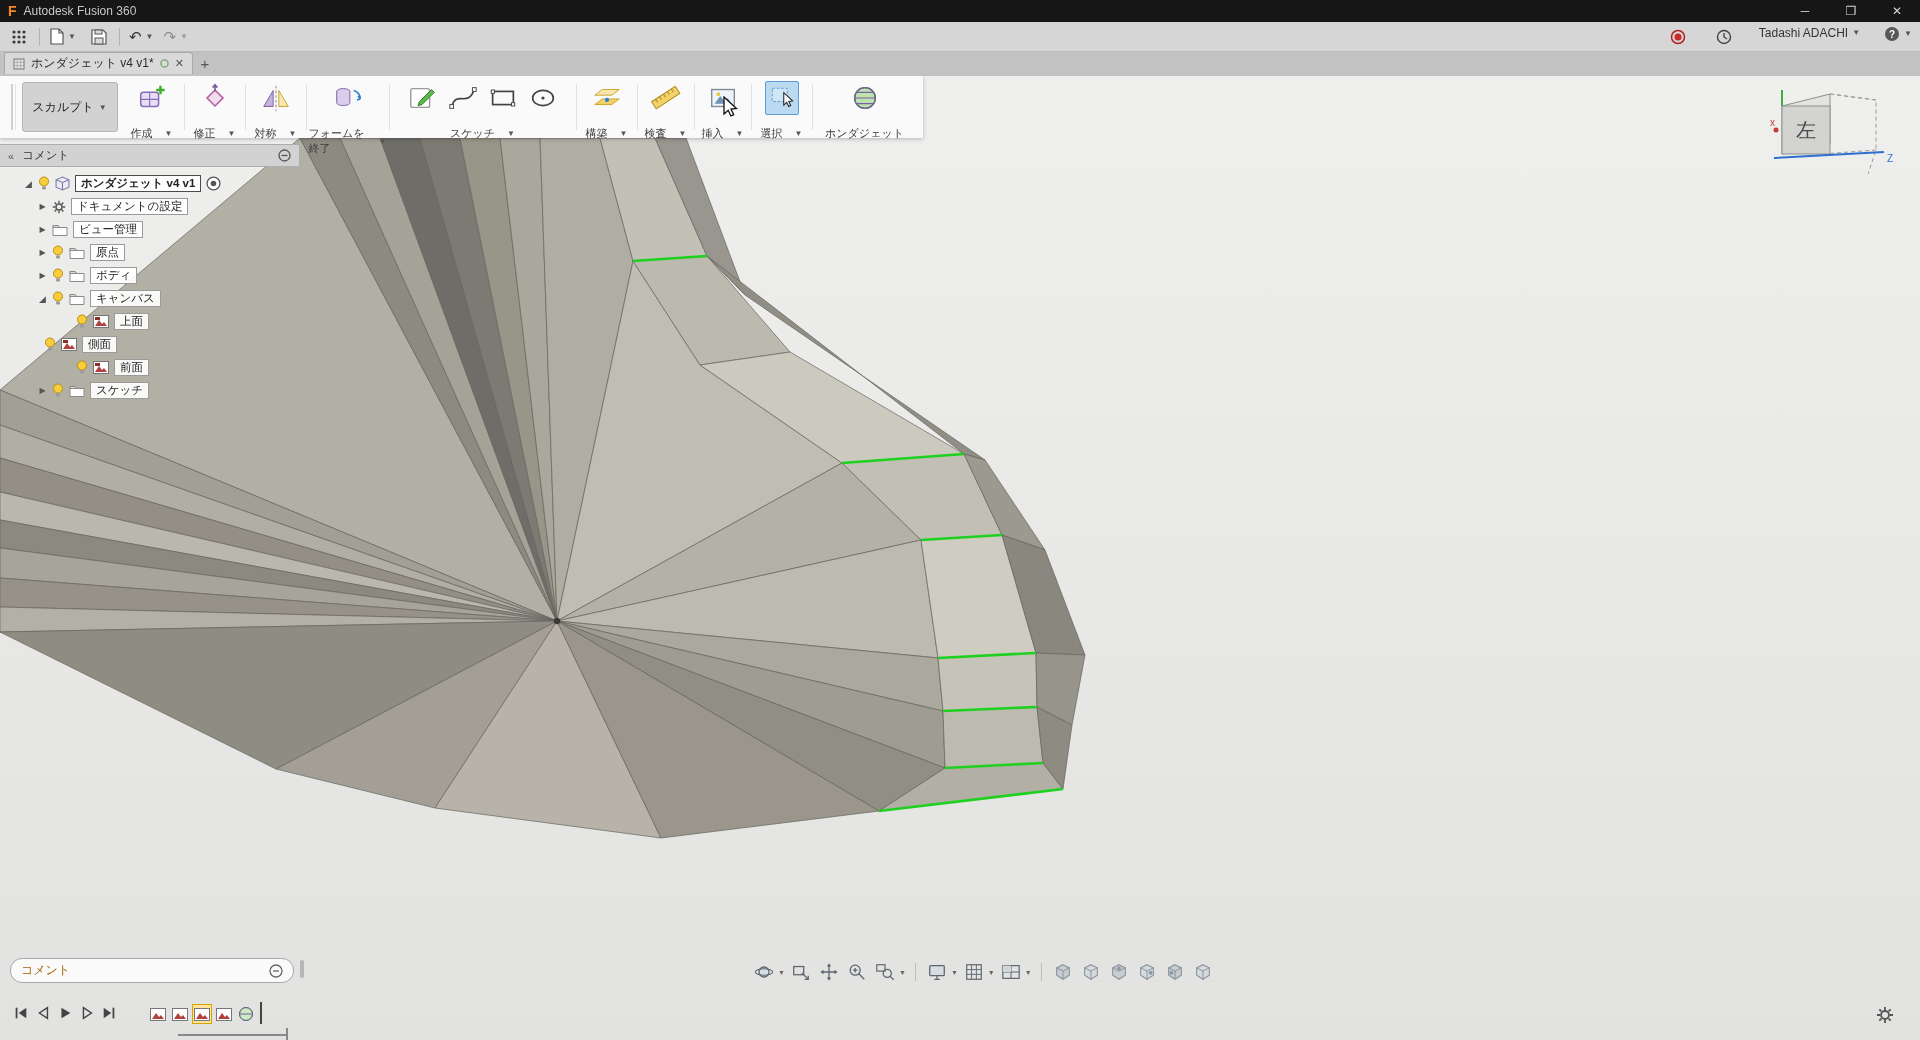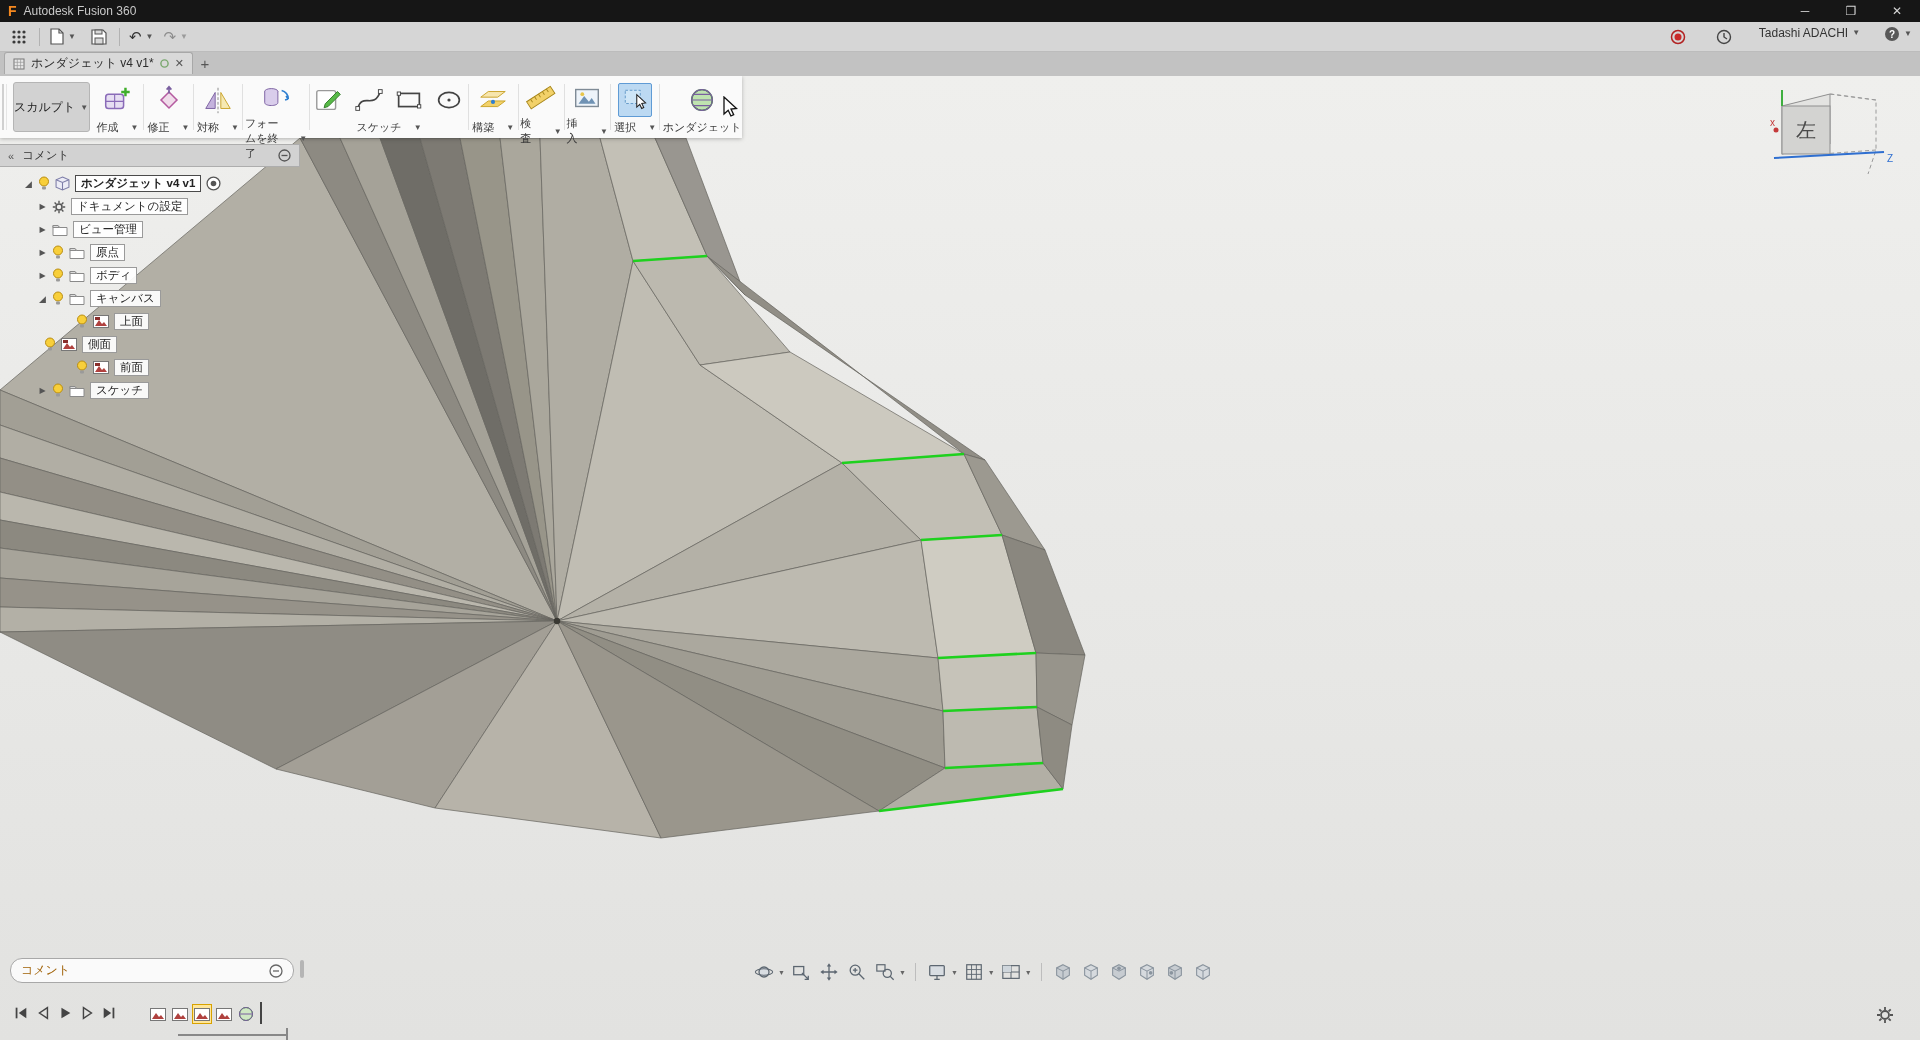--- a/index.html
+++ b/index.html
@@ -29,30 +29,30 @@
   
   .tabbar{position:absolute;top:52px;left:0;right:0;height:24px;background:#c2c2c2;
     display:flex;align-items:flex-start;z-index:60;padding-left:4px;}
   .doc-tab{height:22px;background:#d9d9d9;border:1px solid #a8a8a8;border-bottom:none;
     border-radius:3px 3px 0 0;display:flex;align-items:center;gap:6px;padding:0 8px;
     font-size:12px;color:#2d2d2d;}
   .tab-plus{width:24px;height:22px;display:flex;align-items:center;justify-content:center;
     color:#555;font-size:15px;}
 
   
-  .ribbon{position:absolute;top:76px;left:0;width:742px;height:62px;background:#fafafa;
-    box-shadow:0 1px 4px rgba(0,0,0,.25);display:flex;align-items:stretch;z-index:40;}
+  .ribbon{position:absolute;top:76px;left:0;width:923px;height:62px;background:#fafafa;
+    box-shadow:0 1px 4px rgba(0,0,0,.25);display:flex;align-items:stretch;z-index:40;justify-content:center;}
   .ribbon-grip{width:5px;border-left:2px solid #d0d0d0;border-right:1px solid #e5e5e5;margin:8px 2px;}
   .ws-btn{width:96px;margin:6px 4px;background:#d2d2d2;border:1px solid #b5b5b5;border-radius:3px;
     display:flex;align-items:center;justify-content:center;font-size:12px;color:#222;gap:4px;}
   .rgroup{display:flex;flex-direction:column;align-items:center;justify-content:flex-start;
     padding-top:5px;}
   .rg-icons{display:flex;align-items:center;gap:6px;height:38px;}
   .icon34{width:34px;height:34px;display:flex;align-items:center;justify-content:center;}
-  .glabel{font-size:11px;color:#3c3c3c;margin-top:1px;display:flex;align-items:center;gap:11px;}
+  .glabel{font-size:11px;color:#3c3c3c;margin-top:11px;display:flex;align-items:center;gap:11px;}
   .gsep{width:1px;background:#e0e0e0;margin:8px 2px;}
   .sel-active{background:#bcd9f2;border:1px solid #5f9bd5;border-radius:2px;}
 
   
   .main{position:absolute;top:76px;left:0;right:0;bottom:0;
     background:linear-gradient(#efefed,#e2e2e0);}
   #mesh-svg{position:absolute;left:0;top:0;width:1920px;height:964px;}
 
   
   .browser{position:absolute;left:0;top:68px;width:300px;z-index:30;font-size:11.5px;color:#222;}

